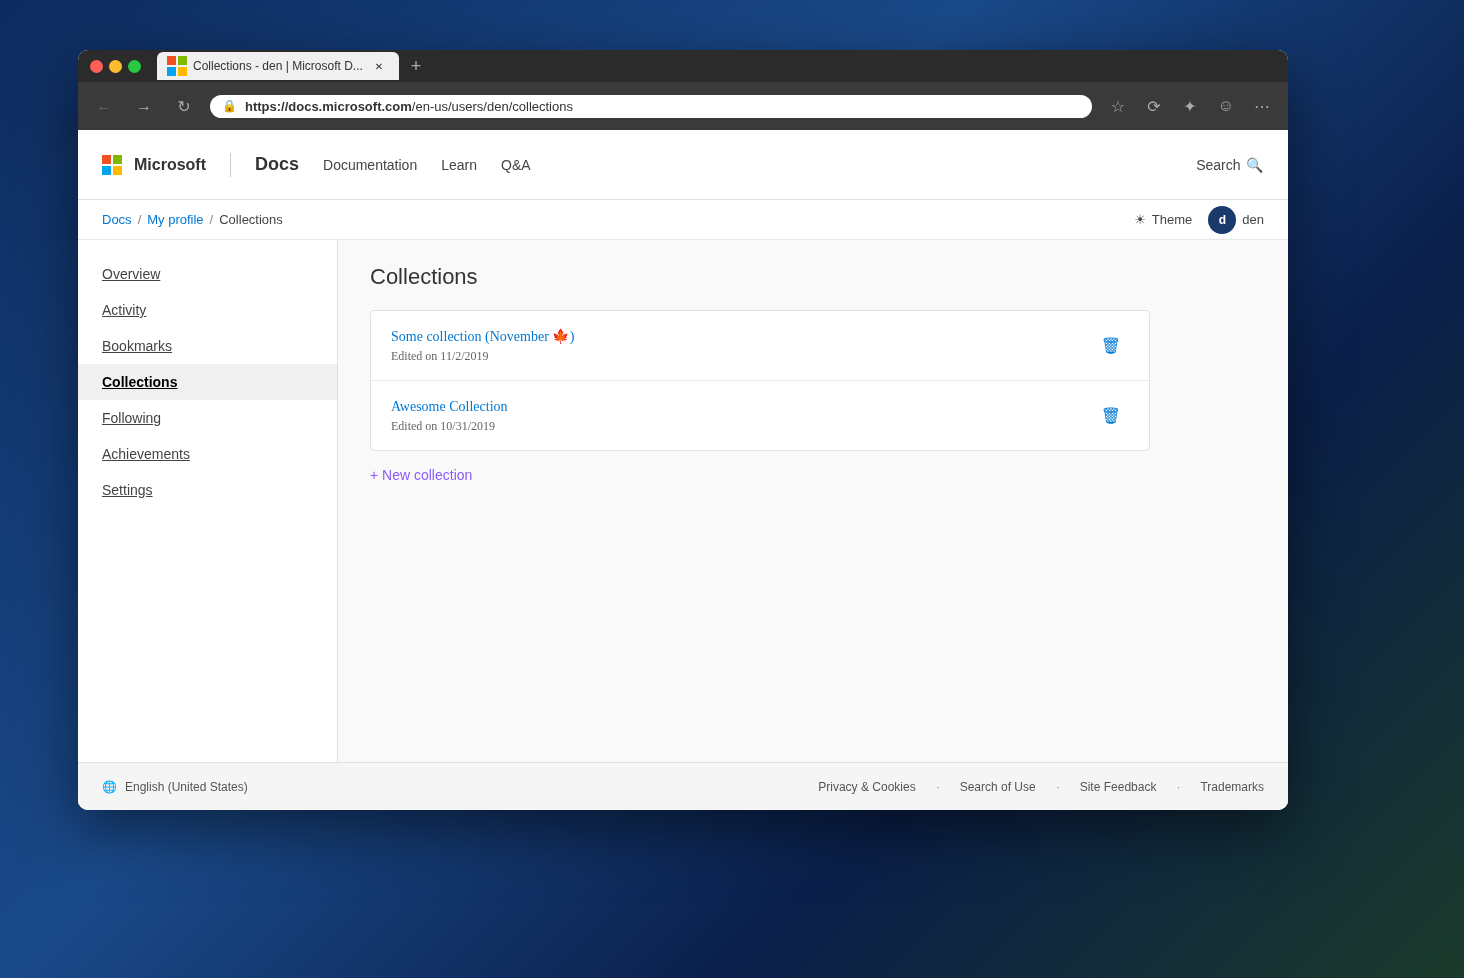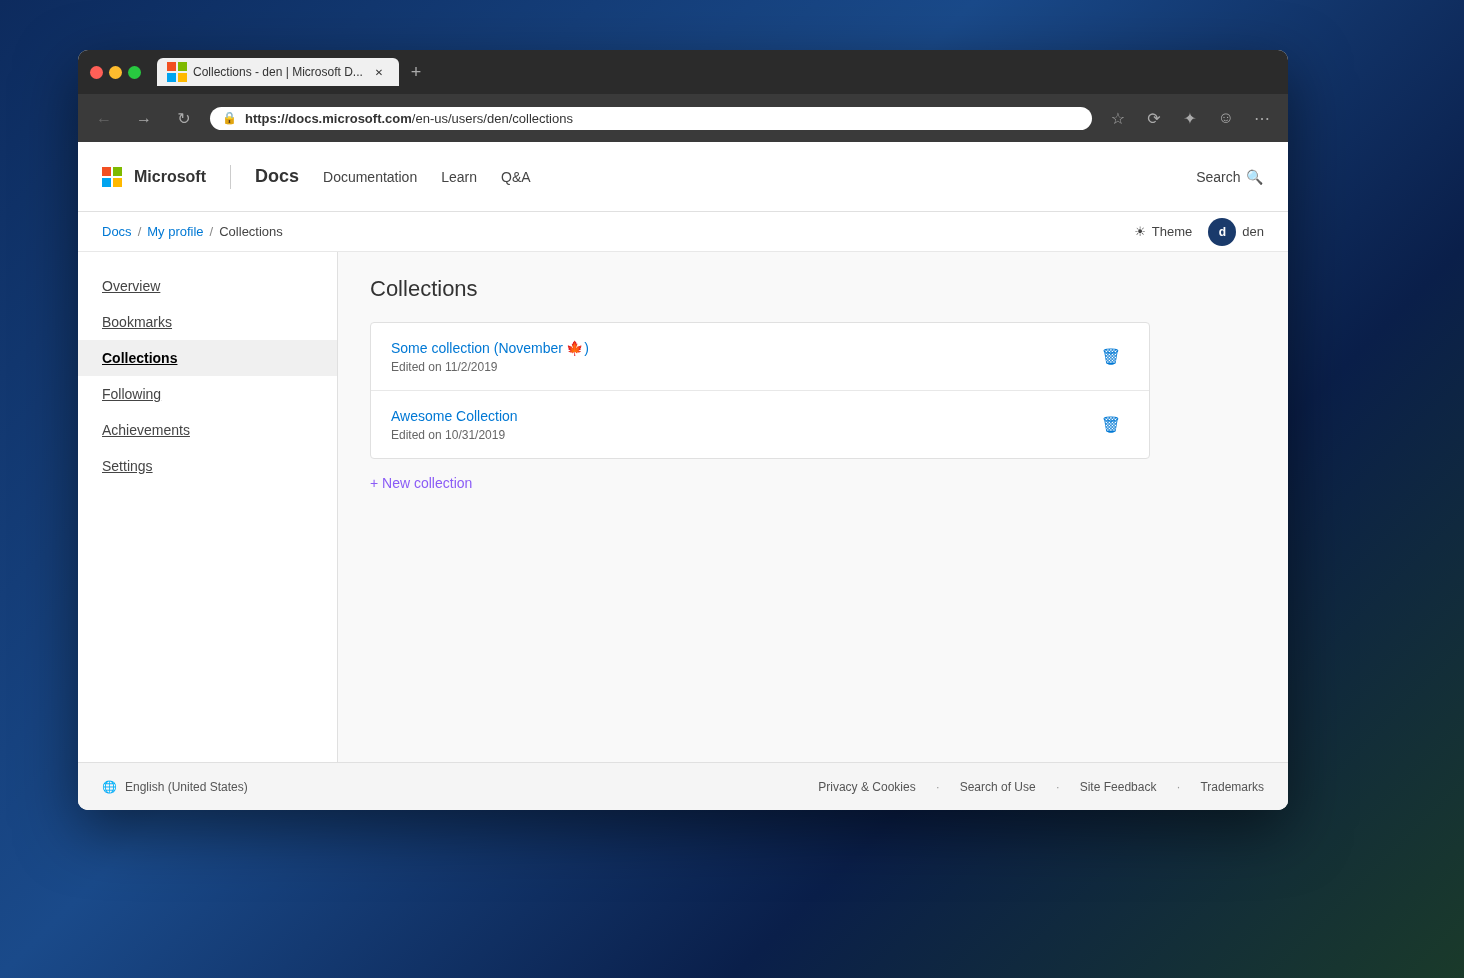--- a/index.html
+++ b/index.html
@@ -32,21 +32,21 @@
       box-shadow: 0 20px 60px rgba(0,0,0,0.5);
       overflow: hidden;
       z-index: 10;
       display: flex;
       flex-direction: column;
     }
 
     
     .title-bar {
       background: #2b2b2b;
-      height: 44px;
+      height: 32px;
       display: flex;
       align-items: center;
       padding: 0 12px;
       gap: 8px;
       flex-shrink: 0;
     }
 
     .traffic-lights {
       display: flex;
       gap: 6px;
@@ -354,20 +354,21 @@
       overflow: hidden;
       max-width: 780px;
     }
 
     .collection-item {
       padding: 16px 20px;
       display: flex;
       align-items: center;
       justify-content: space-between;
       border-bottom: 1px solid #e8e8e8;
+      font-family: Liberation Serif, serif;
     }
 
     .collection-item:last-child { border-bottom: none; }
 
     .collection-info {}
 
     .collection-name {
       font-size: 14px;
       color: #0078d4;
       cursor: pointer;
@@ -525,20 +526,21 @@
           <div class="user-avatar">d</div>
           <span class="user-name">den</span>
         </div>
       </div>
     </div>
 
     <div class="main-layout">
 
       <div class="sidebar">
         <div class="sidebar-item">Overview</div>
+        <div class="sidebar-item">Activity</div>
         <div class="sidebar-item">Bookmarks</div>
         <div class="sidebar-item active">Collections</div>
         <div class="sidebar-item">Following</div>
         <div class="sidebar-item">Achievements</div>
         <div class="sidebar-item">Settings</div>
       </div>
 
       <div class="main-content">
         <h1 class="page-title">Collections</h1>
 

